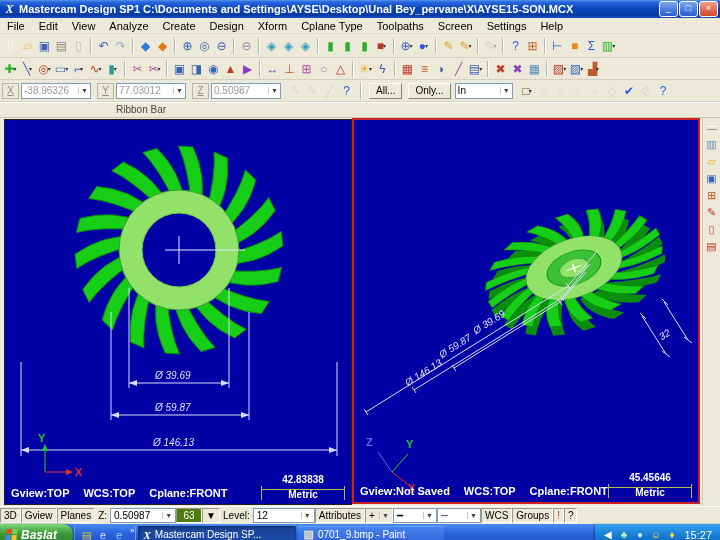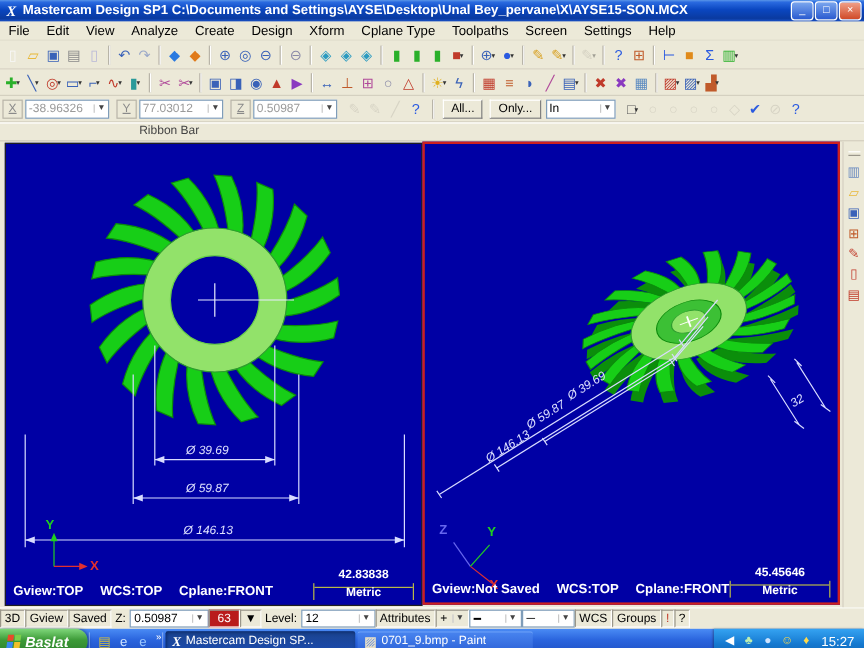--- a/index.html
+++ b/index.html
@@ -53,21 +53,21 @@
   .side-strip{position:absolute;right:0;top:0;width:18px;height:388px;background:#ECE9D8;border-left:1px solid #d4d0c0;
     display:flex;flex-direction:column;align-items:center;padding-top:8px;gap:4px;box-sizing:border-box;}
   .side-strip::before{content:'';width:10px;height:2px;border-top:1px solid #fff;border-bottom:1px solid #9a968a;margin-bottom:4px;}
   .side-strip .tb-ico{width:15px;height:13px;font-size:11px;line-height:13px;}
   
   .statusbar{height:17px;background:#ECE9D8;border-top:1px solid #fff;display:flex;align-items:center;gap:0;overflow:hidden;}
   .sb-box{flex:none;height:13px;border:1px solid;border-color:#9a968a #fff #fff #9a968a;display:flex;align-items:center;
     padding:0 3px;font-size:10px;background:#ECE9D8;white-space:nowrap;}
   .sb-help{flex:1 1 auto;min-width:40px;overflow:hidden;}
   .sb-input{background:#fff;border:1px solid #7F9DB9;color:#000;justify-content:space-between;}
-  .sb-color{background:#b91c1c;color:#fff;justify-content:center;width:18px;}
+  .sb-color{background:#4d7c0f;color:#fff;justify-content:center;width:18px;}
   
   .taskbar{height:21px;display:flex;align-items:stretch;color:#fff;
     background:linear-gradient(180deg,#4a8bf5 0%,#2a64dd 45%,#1e4fc4 100%);}
   .startbtn{flex:none;display:flex;align-items:center;gap:4px;padding:0 16px 0 6px;border-radius:0 10px 10px 0;
     background:linear-gradient(180deg,#7fd77b 0%,#3c9a37 45%,#2c7f2a 100%);box-shadow:1px 0 3px rgba(0,0,0,.4);
     font:bold italic 12px "Liberation Sans",sans-serif;}
   .flag{display:grid;grid-template-columns:5px 5px;grid-template-rows:5px 5px;gap:1px;transform:skewX(-8deg);}
   .flag i{display:block;}
   .quicklaunch{flex:none;display:flex;align-items:center;gap:2px;padding:0 4px;}
   .ql-ico{width:14px;height:14px;font-size:11px;line-height:14px;text-align:center;}
@@ -347,21 +347,21 @@
       <span class="tb-ico" style="color: rgb(192, 90, 42);">⊞</span>
       <span class="tb-ico" style="color: rgb(192, 58, 42);">✎</span>
       <span class="tb-ico" style="color: rgb(192, 58, 42);">▯</span>
       <span class="tb-ico" style="color: rgb(192, 58, 42);">▤</span>
     </div>
 </div>
 
 <div class="statusbar">
   <span class="sb-box">3D</span>
   <span class="sb-box">Gview</span>
-  <span class="sb-box">Saved</span>
+  <span class="sb-box">Planes</span>
   <span class="sb-box" style="border:none;">Z:</span>
   <span class="sb-box sb-input" style="width:58px;">
     <span>0.50987</span>
       <span class="darr">▼</span>
   </span>
   <span class="sb-box sb-color">63</span>
   <span class="sb-box" style="width:10px;justify-content:center;">▼</span>
   <span class="sb-box" style="border:none;">Level:</span>
   <span class="sb-box sb-input" style="width:54px;">
     <span>12</span>

